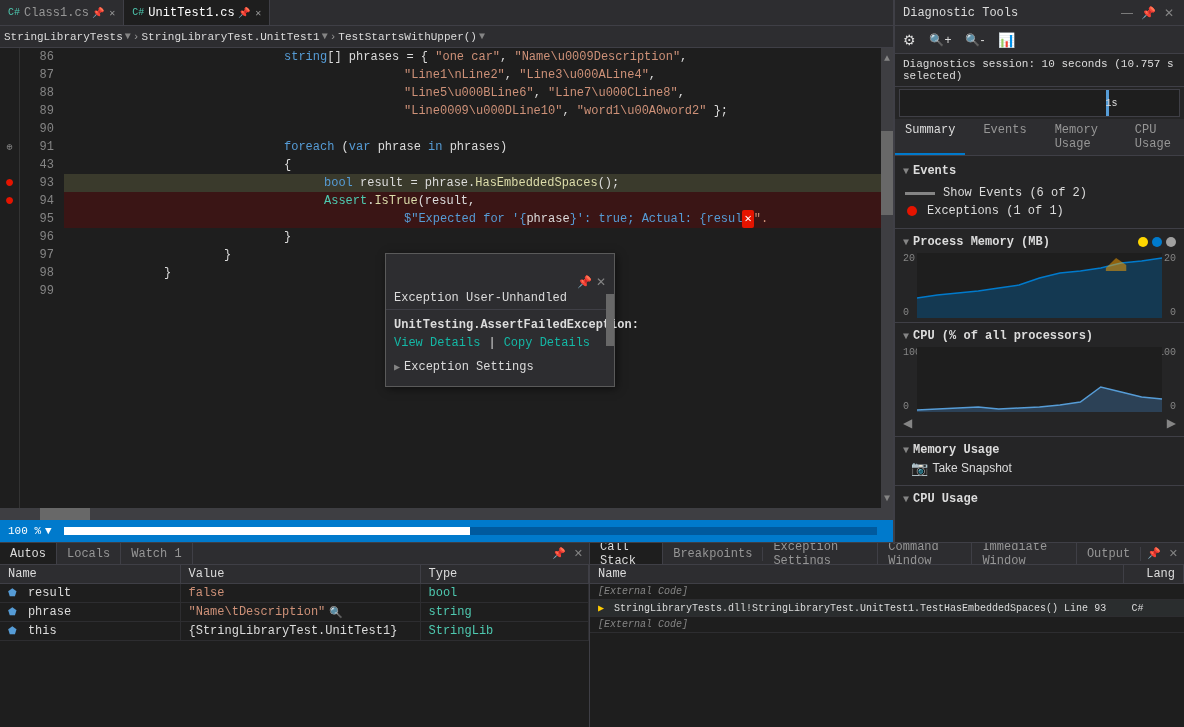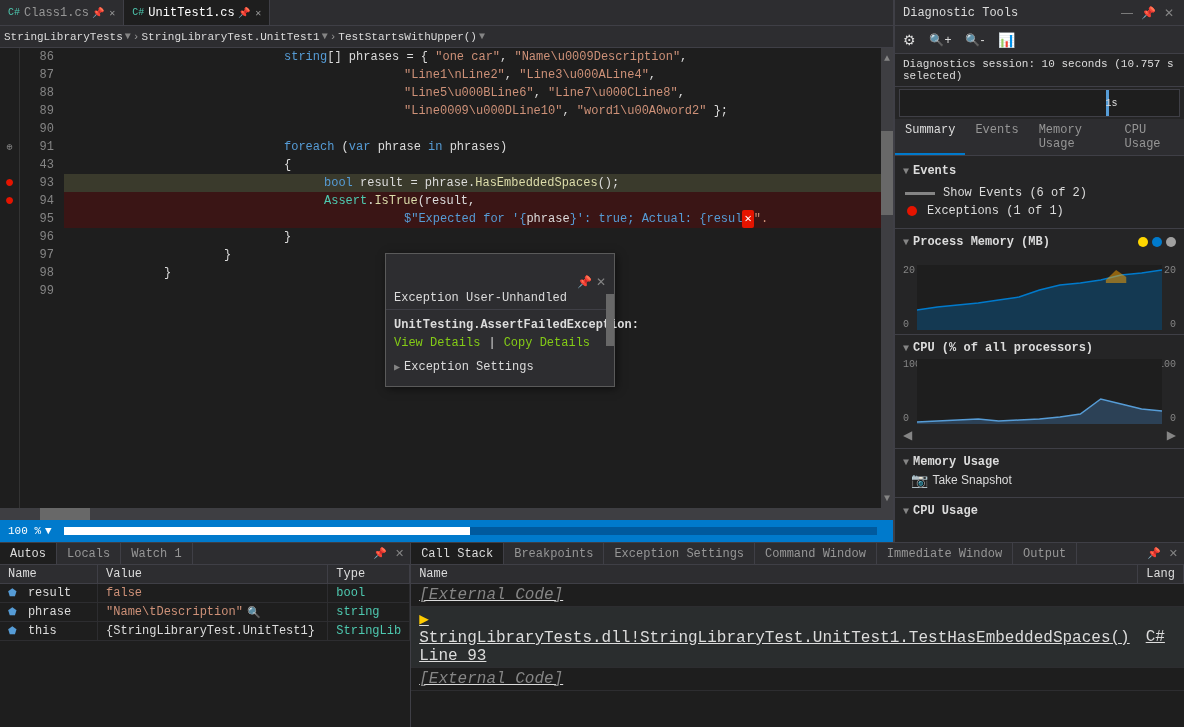--- a/index.html
+++ b/index.html
@@ -44,21 +44,21 @@
     .diag-title { color: #dcdcdc; font-size: 12px; flex: 1; }
     .diag-controls { display: flex; gap: 4px; align-items: center; }
     .diag-btn { background: none; border: none; color: #858585; cursor: pointer; font-size: 12px; padding: 2px; }
 
     .diag-toolbar { display: flex; align-items: center; background: #2d2d30; height: 28px; padding: 0 4px; gap: 6px; border-bottom: 1px solid #3f3f46; }
     .diag-tool-btn { background: none; border: none; color: #dcdcdc; cursor: pointer; font-size: 14px; padding: 2px 4px; }
 
     .diag-session-bar { background: #252526; padding: 4px 8px; font-size: 11px; color: #dcdcdc; border-bottom: 1px solid #3f3f46; }
 
     
-    .diag-tabs { display: flex; background: #2d2d30; border-bottom: 1px solid #3f3f46; }
+    .diag-tabs { display: flex; background: #2d2d30; border-bottom: 1px solid #3f3f46; gap: 8px; }
     .diag-tab { padding: 4px 10px; font-size: 12px; color: #969696; cursor: pointer; }
     .diag-tab.active { color: #dcdcdc; border-bottom: 2px solid #007acc; }
 
     
     .events-list { padding: 2px 0; }
     .event-item { display: flex; align-items: center; gap: 6px; padding: 2px 8px; font-size: 12px; color: #dcdcdc; cursor: pointer; }
     .take-snapshot-btn { display: flex; align-items: center; gap: 4px; padding: 3px 8px; background: none; border: none; color: #dcdcdc; font-size: 12px; cursor: pointer; }
     .camera-icon { font-size: 14px; }
 
     
@@ -73,33 +73,33 @@
     .panel-ctrl-btn { background: none; border: none; color: #858585; cursor: pointer; font-size: 11px; padding: 2px; }
 
     .data-table { width: 100%; border-collapse: collapse; }
     .data-table th { background: #2d2d30; color: #dcdcdc; text-align: left; padding: 2px 8px; font-size: 12px; font-weight: normal; border-bottom: 1px solid #3f3f46; border-right: 1px solid #3f3f46; }
     .data-table td { padding: 2px 8px; font-size: 12px; border-bottom: 1px solid #2d2d30; border-right: 1px solid #2d2d30; vertical-align: middle; }
 
     
     .callstack-panel { flex: 1; display: flex; flex-direction: column; }
     .callstack-table { width: 100%; border-collapse: collapse; }
     .callstack-table th { background: #2d2d30; color: #dcdcdc; text-align: left; padding: 2px 8px; font-size: 12px; font-weight: normal; border-bottom: 1px solid #3f3f46; border-right: 1px solid #3f3f46; }
-    .callstack-table td { padding: 2px 8px; font-size: 16px; color: #dcdcdc; border-bottom: 1px solid #2d2d30; text-decoration: underline; }
+    .callstack-table td { padding: 2px 8px; font-size: 10px; color: #dcdcdc; border-bottom: 1px solid #2d2d30; }
 
     
     .exception-popup { position: absolute; left: 390px; top: 205px; width: 230px; background: #2d2d30; border: 1px solid #5a5a5a; box-shadow: 2px 2px 8px rgba(0,0,0,0.5); z-index: 100; }
     .exception-header { display: flex; align-items: center; background: #2d2d30; padding: 4px 8px; border-bottom: 1px solid #3f3f46; gap: 4px; }
     .exception-title { flex: 1; font-size: 12px; color: #dcdcdc; margin-top: 33px; }
     .exception-pin { background: none; border: none; color: #858585; cursor: pointer; font-size: 12px; }
     .exception-close { background: none; border: none; color: #858585; cursor: pointer; font-size: 12px; }
     .exception-body { padding: 8px; }
     .exception-type { color: #dcdcdc; font-size: 12px; font-weight: bold; margin-bottom: 4px; }
     .exception-msg { color: #dcdcdc; font-size: 12px; margin-bottom: 8px; line-height: 1.4; }
     .exception-links { display: flex; gap: 8px; margin-bottom: 6px; }
-    .exception-link { color: #84cc16; font-size: 12px; cursor: pointer; text-decoration: none; }
+    .exception-link { color: #14b8a6; font-size: 12px; cursor: pointer; text-decoration: none; }
     .exception-expand { display: flex; align-items: center; gap: 4px; color: #dcdcdc; font-size: 12px; cursor: pointer; padding: 4px 0; }
 
     .section-divider { height: 1px; background: #3f3f46; margin: 2px 0; }
 
     
     .value-cell { display: flex; align-items: center; gap: 4px; }
     .value-search { background: none; border: none; color: #858585; cursor: pointer; font-size: 11px; }
   </style>
 </head>
 <body>
@@ -351,21 +351,21 @@
         <div style="display:flex; align-items:center; padding:4px 8px;">
           <span style="color:#858585; font-size:10px; margin-right:4px;">▼</span>
           <span style="color:#dcdcdc; font-size:12px; font-weight:bold;">Process Memory (MB)</span>
           <div style="margin-left:auto; display:flex; gap:4px;">
             <span style="display:inline-block; width:10px; height:10px; background:#ffd700; border-radius:50%;"></span>
             <span style="display:inline-block; width:10px; height:10px; background:#007acc; border-radius:50%;"></span>
             <span style="display:inline-block; width:10px; height:10px; background:#a0a0a0; border-radius:50%;"></span>
           </div>
         </div>
 
-        <div style="position:relative; margin:12px 8px 4px 8px; height:65px;">
+        <div style="position:relative; margin:0 8px 4px 8px; height:65px;">
           <span style="position:absolute; left:0; top:0; font-size:10px; color:#858585;">20</span>
           <span style="position:absolute; left:0; bottom:0; font-size:10px; color:#858585;">0</span>
           <span style="position:absolute; right:0; top:0; font-size:10px; color:#858585;">20</span>
           <span style="position:absolute; right:0; bottom:0; font-size:10px; color:#858585;">0</span>
           <svg style="position:absolute; left:14px; right:14px; top:0; bottom:0; width:calc(100% - 28px); height:100%;" viewBox="0 0 240 65" preserveAspectRatio="none">
             <rect x="0" y="0" width="240" height="65" fill="#1e1e1e"></rect>
 
             <polygon points="0,65 0,45 20,42 40,40 60,38 80,35 100,32 120,25 140,20 160,18 180,15 200,10 220,8 240,5 240,65" fill="rgba(0,122,204,0.3)" stroke="none"></polygon>
             <polyline points="0,45 20,42 40,40 60,38 80,35 100,32 120,25 140,20 160,18 180,15 200,10 220,8 240,5" fill="none" stroke="#007acc" stroke-width="1.5"></polyline>
 
@@ -491,21 +491,21 @@
               <span style="color:#4ec9b0;">StringLib</span>
             </td>
           </tr>
         </tbody>
       </table>
     </div>
   </div>
 
   <div class="callstack-panel">
 
-    <div class="panel-tab-bar" style="overflow:hidden;">
+    <div class="panel-tab-bar" style="overflow:hidden;align-items:center;">
       <div class="panel-tab active">Call Stack</div>
       <div class="panel-tab">Breakpoints</div>
       <div class="panel-tab">Exception Settings</div>
       <div class="panel-tab">Command Window</div>
       <div class="panel-tab">Immediate Window</div>
       <div class="panel-tab">Output</div>
       <div class="panel-controls">
         <button class="panel-ctrl-btn">📌</button>
         <button class="panel-ctrl-btn">✕</button>
       </div>

